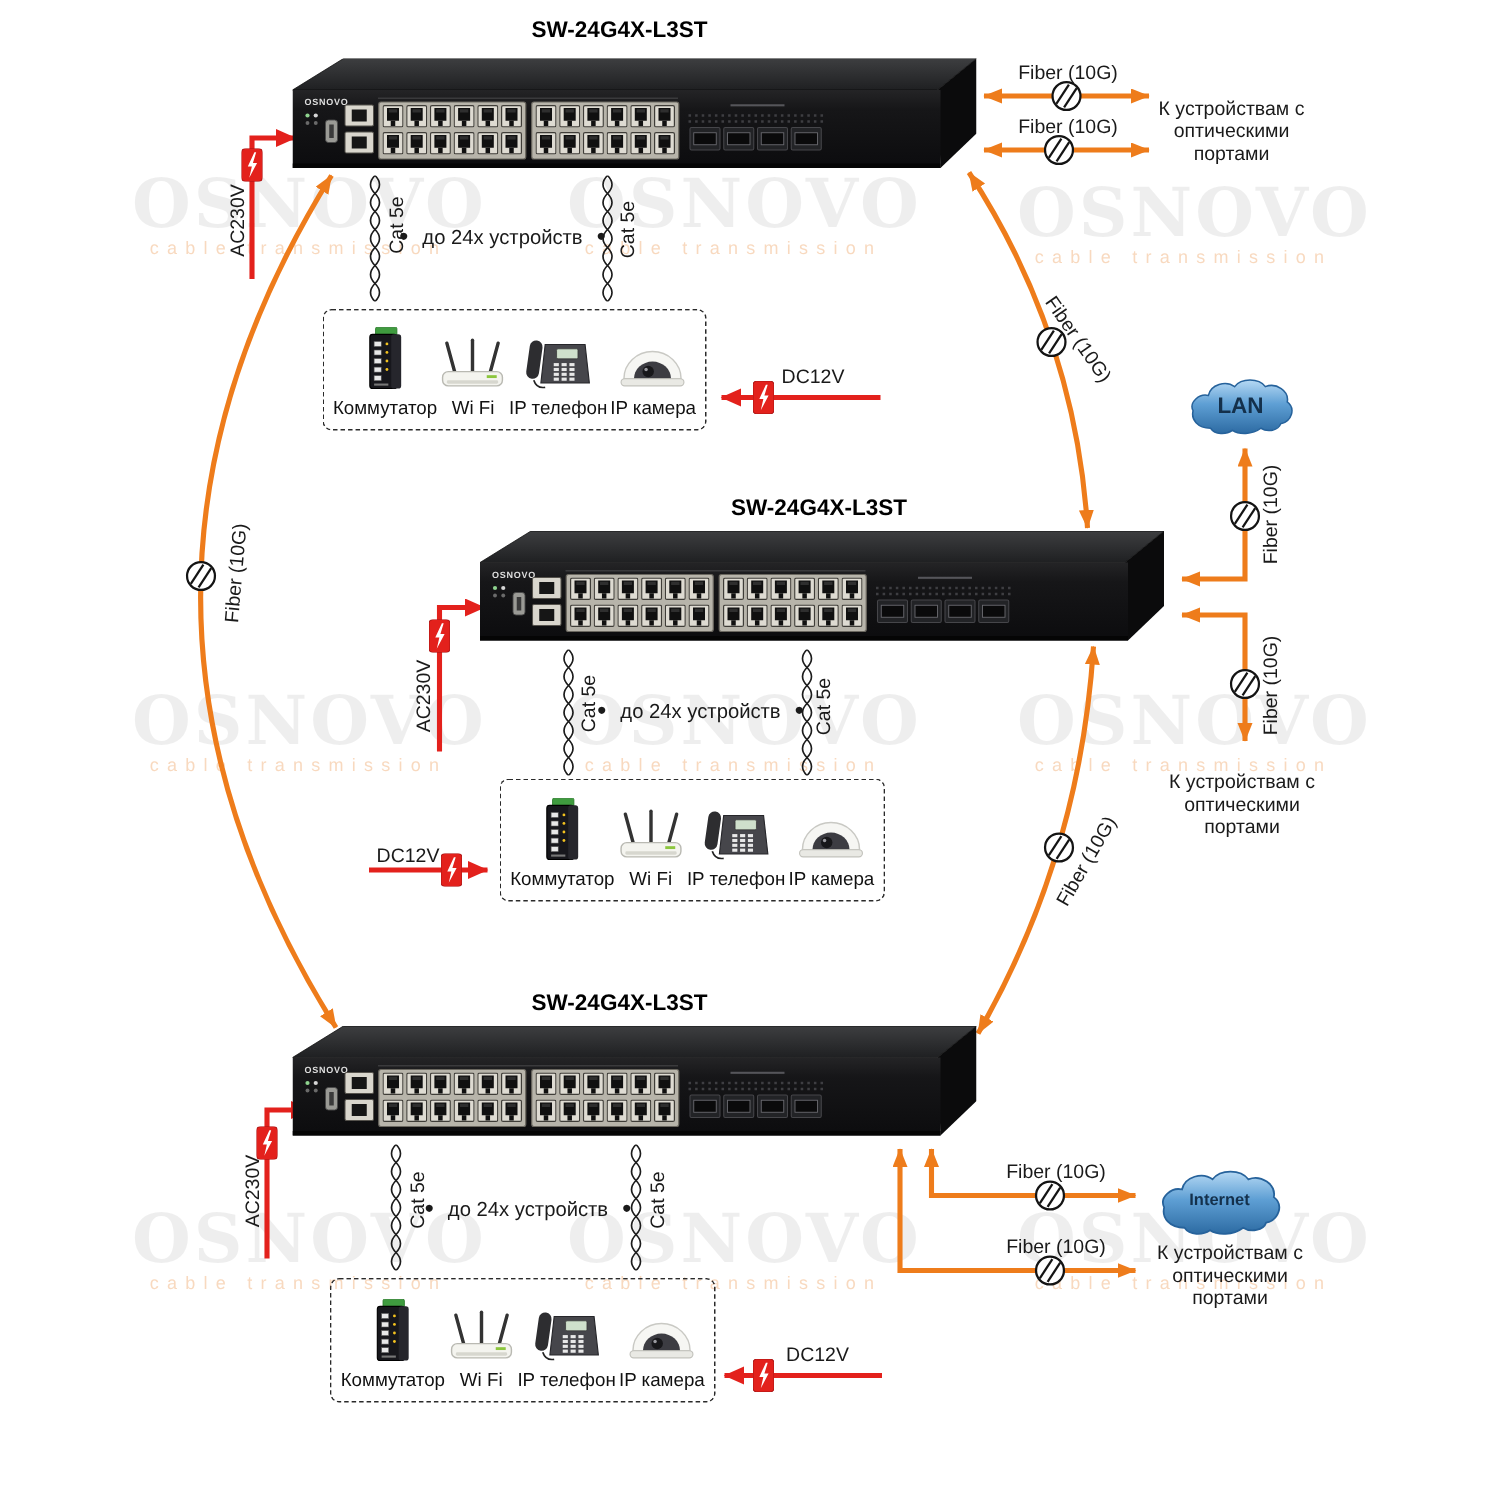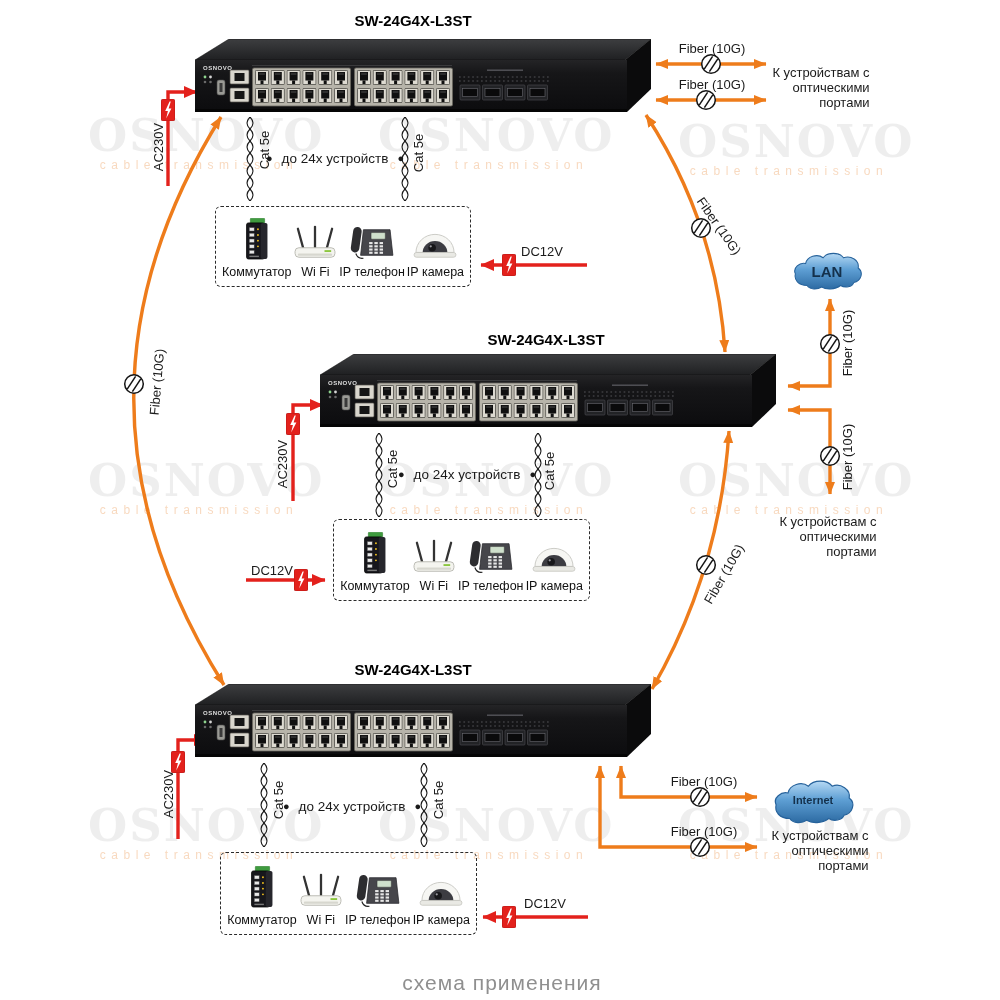--- a/index.html
+++ b/index.html
@@ -11,21 +11,21 @@
             color:rgba(0,0,0,0.065);letter-spacing:2px;line-height:48px;}
   .wm-tag{font-size:12px;color:rgba(233,140,60,0.33);letter-spacing:5.5px;margin-top:-2px;white-space:nowrap;}
   
   #gfx{position:absolute;left:0;top:0;z-index:1;}
   .fib{stroke:#ee7c1b;stroke-width:3.4;fill:none;}
   .pw{stroke:#e3211c;stroke-width:3.4;fill:none;}
   
   .lbl{position:absolute;z-index:2;font-size:13px;white-space:nowrap;color:#1a1a1a;}
   .ctr{transform:translate(-50%,-50%);text-align:center;}
   .title{font-weight:bold;font-size:15px;color:#000;}
-  .optical{white-space:pre-line;text-align:right;line-height:15px;}
+  .optical{white-space:pre-line;text-align:center;line-height:15px;}
   .u24{display:flex;align-items:center;gap:9px;font-size:13.5px;}
   .u24 .blt{font-size:11px;line-height:1;}
   .cloud-lbl{font-size:15px;font-weight:bold;color:#14304b;}
   .caption{font-size:21px;color:#8f8f8f;letter-spacing:1px;}
   
   .devbox{position:absolute;z-index:2;border:1.6px dashed #2a2a2a;border-radius:6px;
           display:flex;justify-content:space-evenly;align-items:flex-end;
           padding:6px 4px 7px;box-sizing:border-box;}
   .devcell{display:flex;flex-direction:column;align-items:center;gap:3px;}
   .devlabel{font-size:12.5px;white-space:nowrap;color:#111;}
@@ -419,15 +419,14 @@
         <div class="devlabel">IP телефон</div>
       </div>
     <div class="devcell">
         <svg width="44" height="40">
           <use href="#ic-cam" width="44" height="40"></use>
         </svg>
         <div class="devlabel">IP камера</div>
       </div>
   </div>
 
-  <div class="lbl ctr caption" style="left:502px;top:983px">схема применения</div>
 
 </div>
 
 </body></html>

